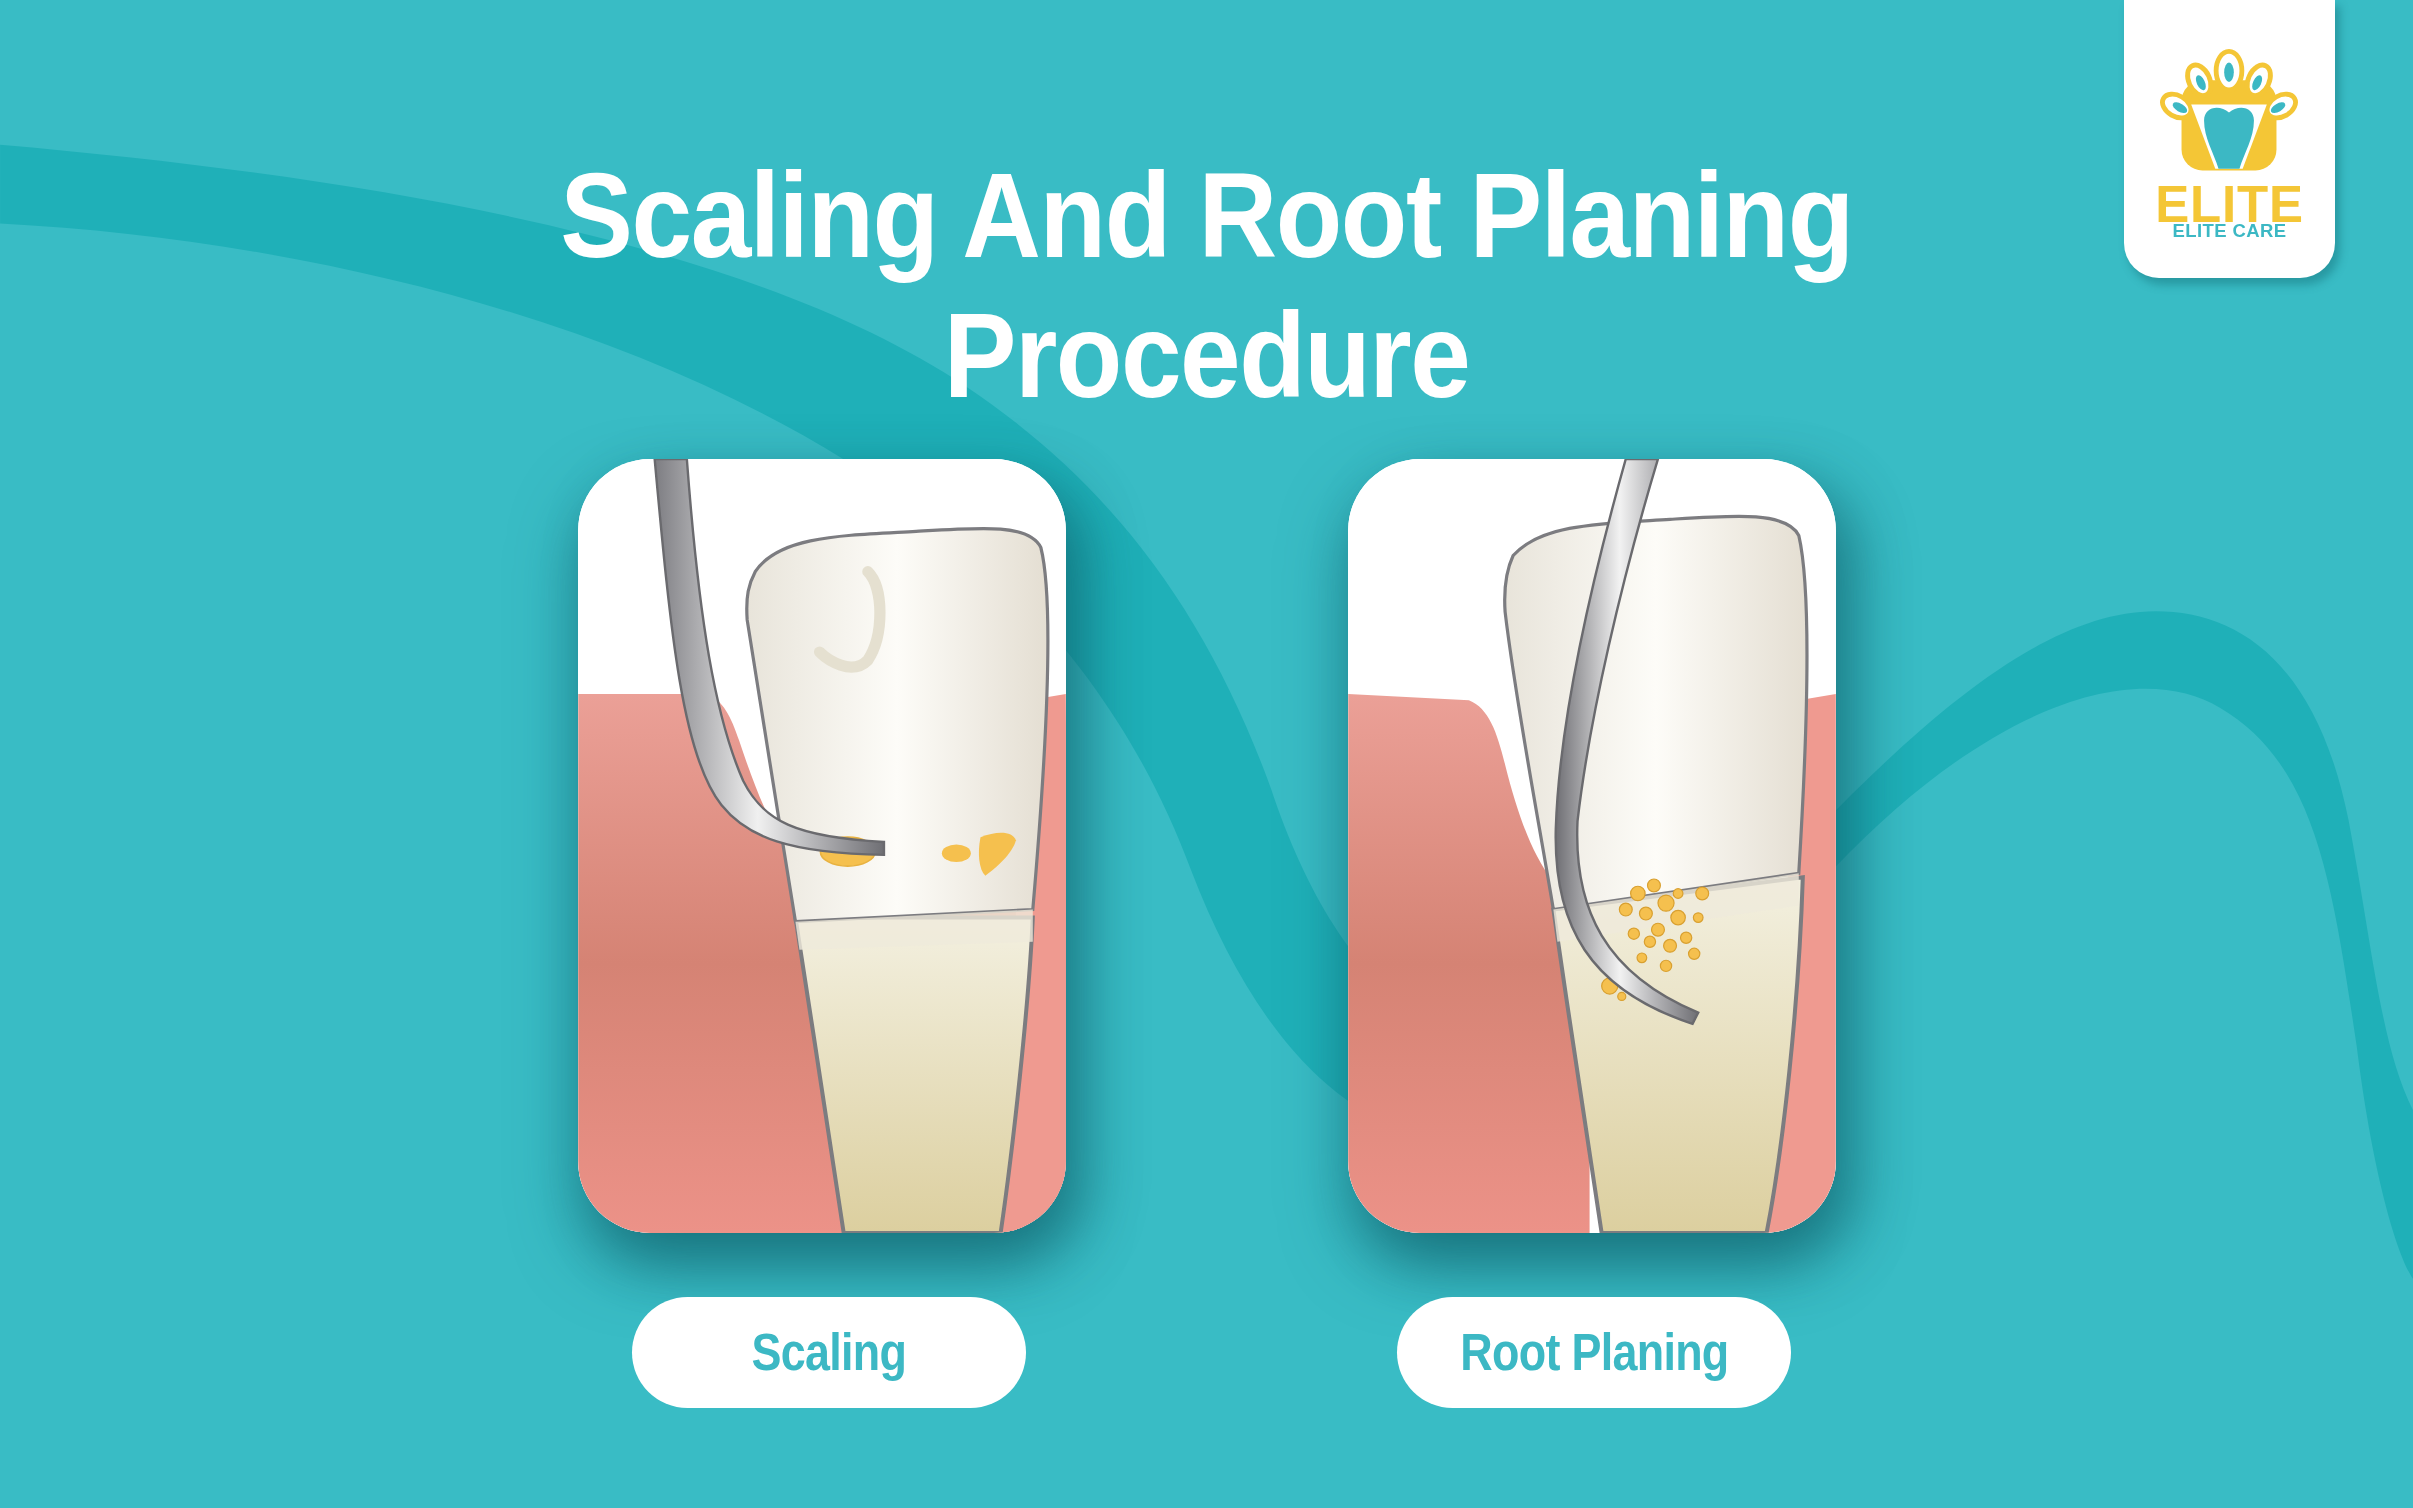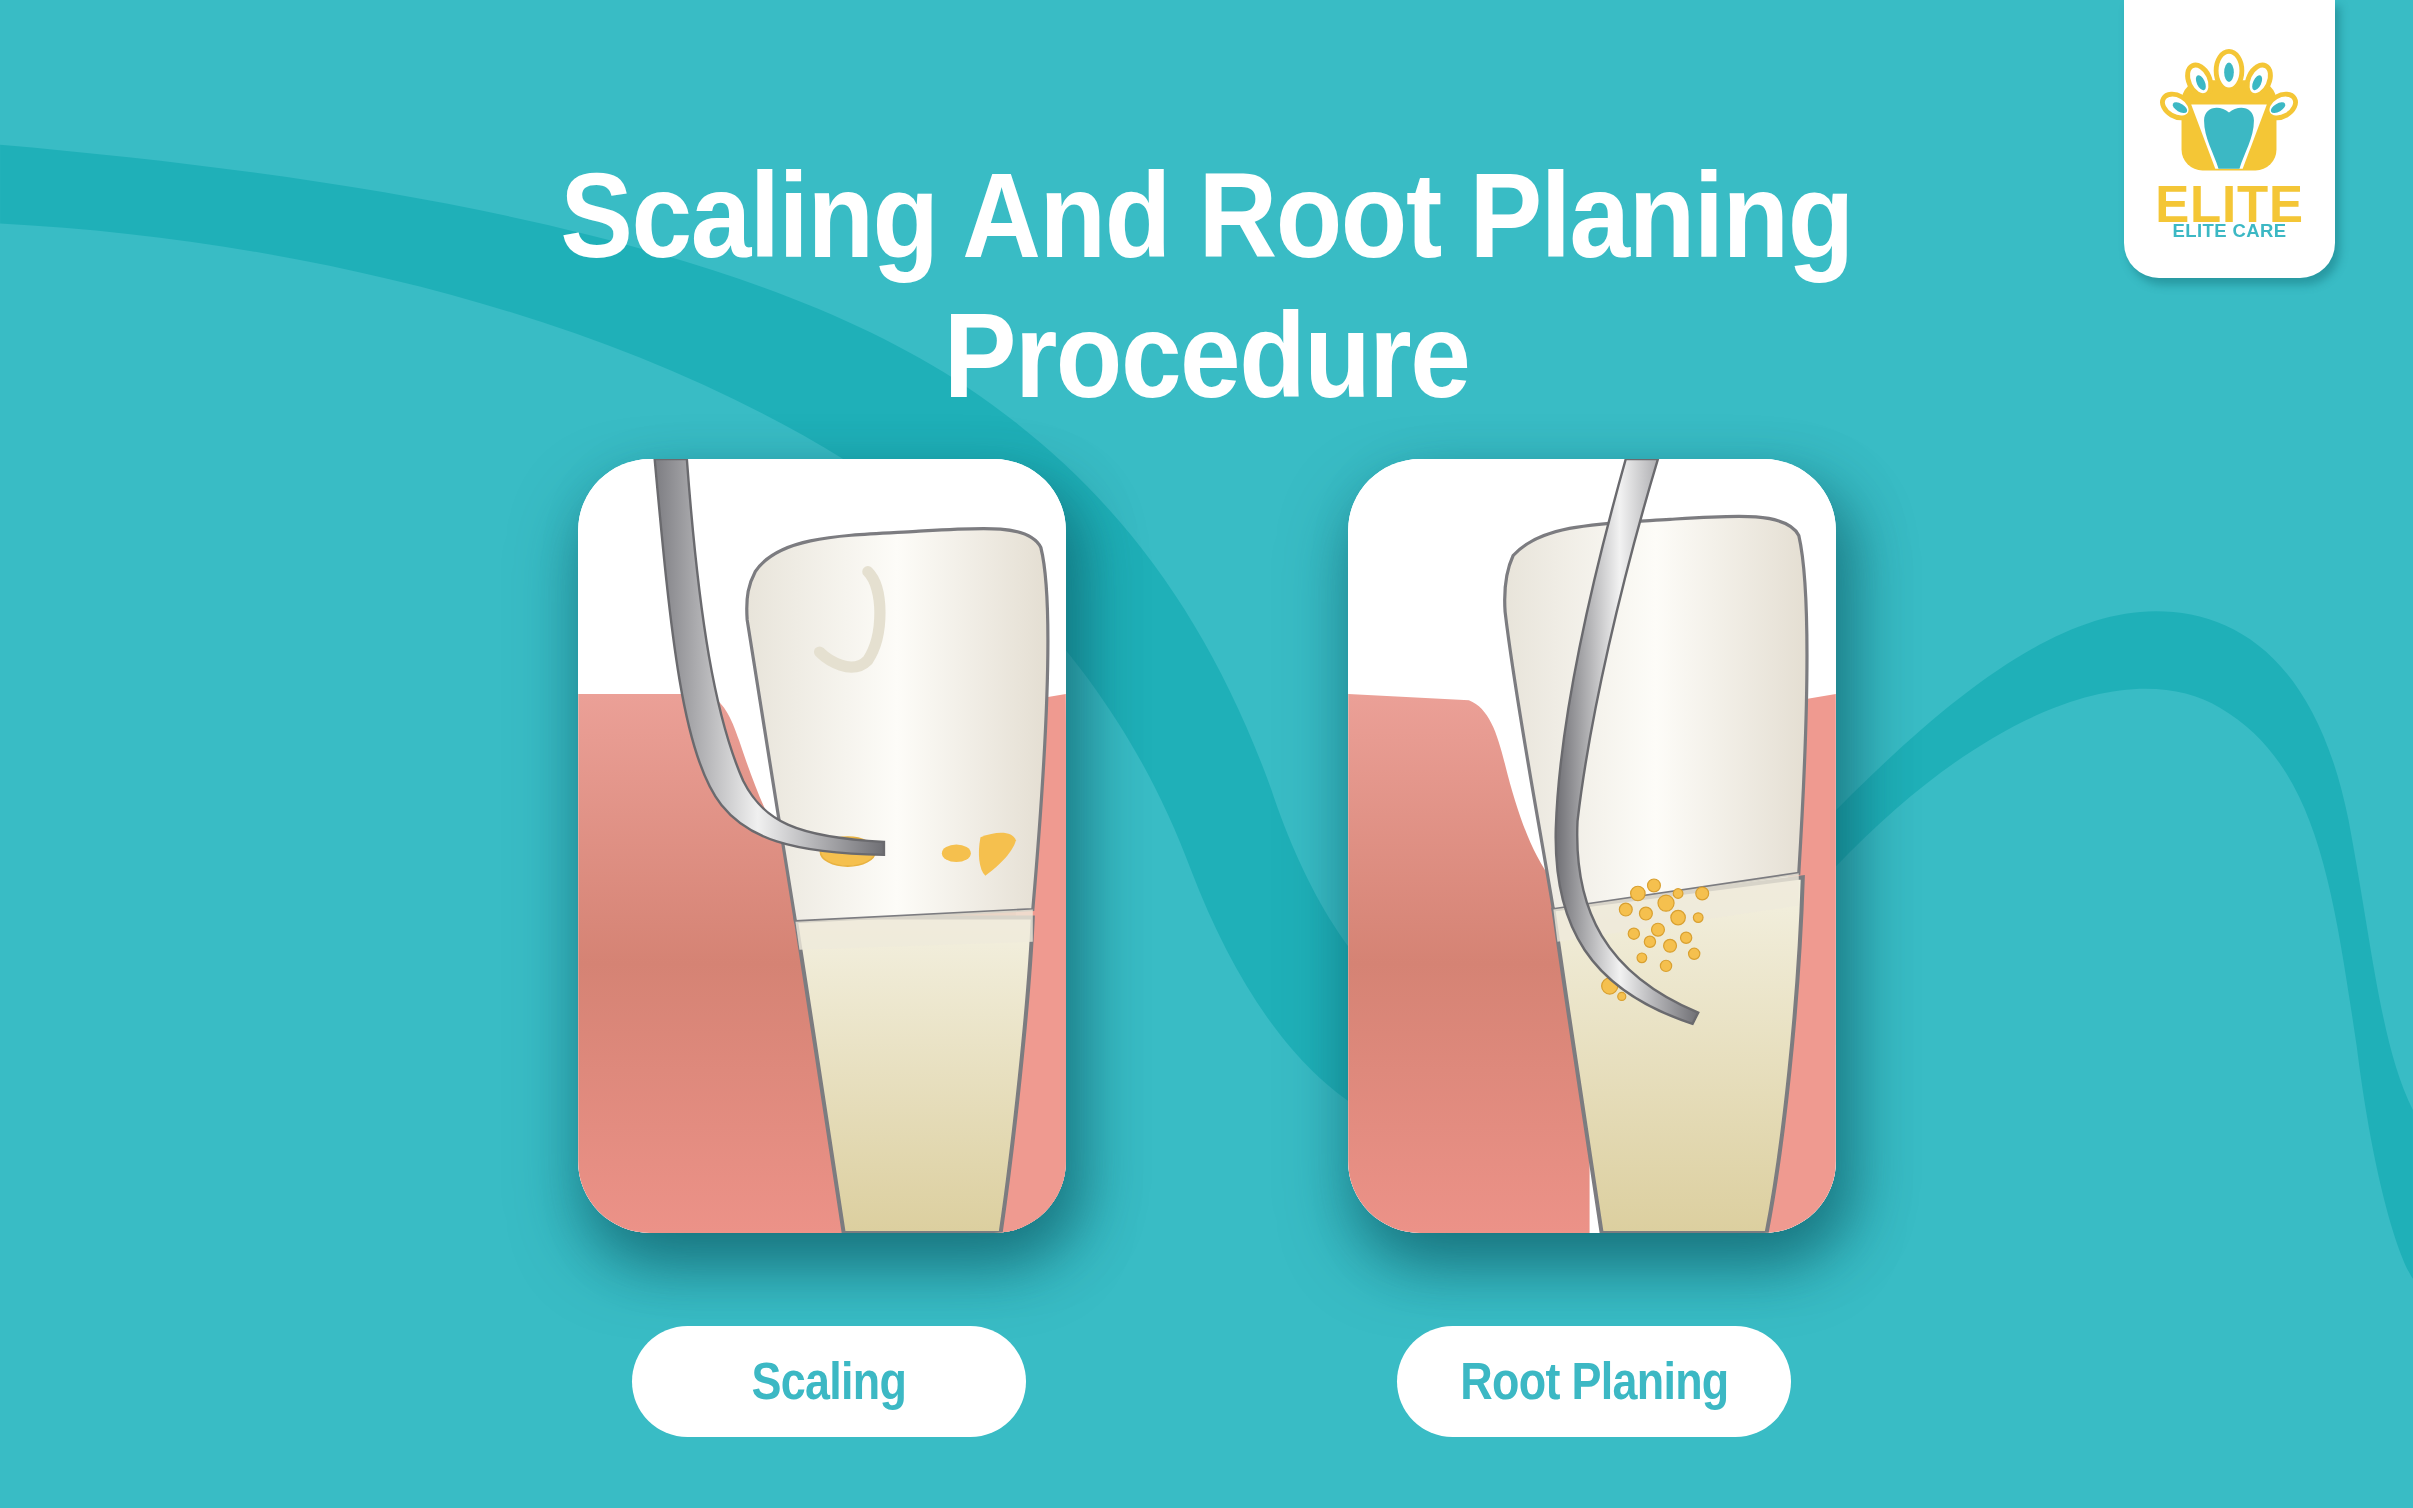--- a/index.html
+++ b/index.html
@@ -7,21 +7,21 @@
   .bg-svg{position:absolute;left:0;top:0;width:2413px;height:1508px;}
   .logo-card{position:absolute;left:2124px;top:0;width:211px;height:278px;background:#fff;border-radius:0 0 35px 35px;box-shadow:4.8px 6.4px 8px rgba(20,110,120,0.45);}
   .logo-card svg{position:absolute;left:35px;top:48px;}
   .logo-elite{position:absolute;left:0;width:100%;top:179px;text-align:center;font-weight:bold;font-size:51px;color:#f4c636;letter-spacing:0.8px;line-height:1;}
   .logo-sub{position:absolute;left:0;width:100%;top:222px;text-align:center;font-weight:bold;font-size:18.5px;color:#3cb8c4;letter-spacing:0.4px;line-height:1;}
   .title{position:absolute;left:0;width:2413px;top:145px;text-align:center;color:#fff;font-weight:bold;font-size:121px;line-height:140px;letter-spacing:-1.6px;transform:scaleX(0.9);transform-origin:1207px 0;}
   .panel{position:absolute;top:459px;width:488px;height:774px;border-radius:72px;overflow:hidden;background:#fff;box-shadow:0 32px 64px rgba(12,90,100,0.55),24px 24px 56px rgba(12,90,100,0.4);}
   .panel svg{position:absolute;left:0;top:0;}
   .panel-left{left:578px;}
   .panel-right{left:1348px;}
-  .pill{position:absolute;top:1297px;height:111px;width:394px;background:#fff;border-radius:56px;display:flex;align-items:center;justify-content:center;color:#3cb8c4;font-weight:bold;font-size:51px;letter-spacing:-0.8px;margin-top:29px;}
+  .pill{position:absolute;top:1297px;height:111px;width:394px;background:#fff;border-radius:56px;display:flex;align-items:center;justify-content:center;color:#3cb8c4;font-weight:bold;font-size:51px;letter-spacing:-0.8px;}
   .pill span{display:inline-block;transform:scaleX(0.88);}
   .pill-left{left:632px;}
   .pill-right{left:1397px;}
 </style>
 </head>
 <body>
 
 <svg class="bg-svg" viewBox="0 0 3000 1875" xmlns="http://www.w3.org/2000/svg">
   <path d="M0 278 C 420 300 860 420 1150 640 C 1320 770 1420 920 1480 1080 C 1560 1290 1680 1420 1830 1420 C 2000 1420 2120 1250 2280 1080 C 2480 870 2660 820 2760 880 C 2880 950 2900 1100 2930 1300 C 2950 1460 2980 1560 3000 1590 L 3000 1380 C 2960 1300 2950 1180 2920 1020 C 2880 820 2780 760 2680 760 C 2560 760 2430 860 2290 1000 C 2150 1140 2030 1300 1890 1300 C 1740 1300 1640 1160 1580 980 C 1500 760 1380 600 1200 480 C 930 300 460 220 0 180 Z" fill="#1fb0b8"></path>
 </svg>

